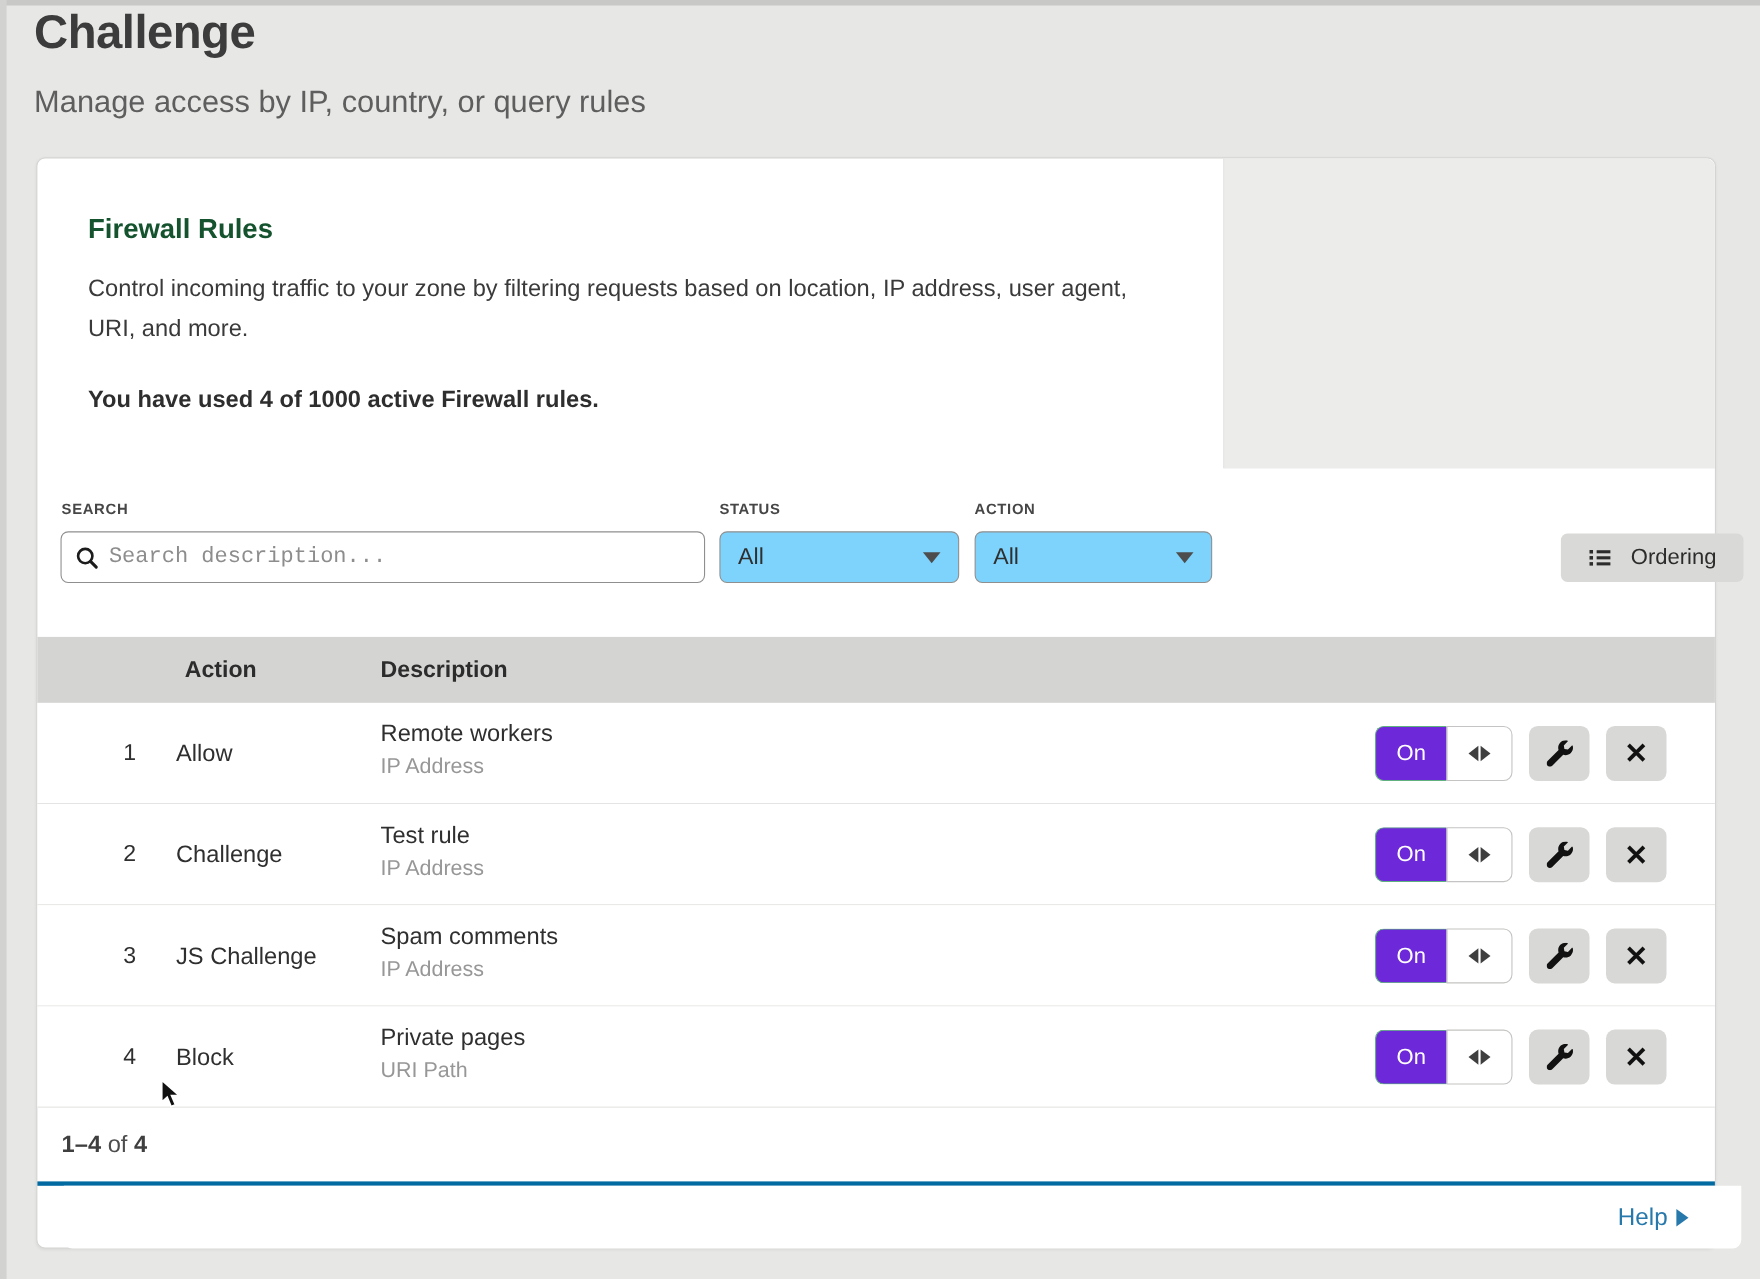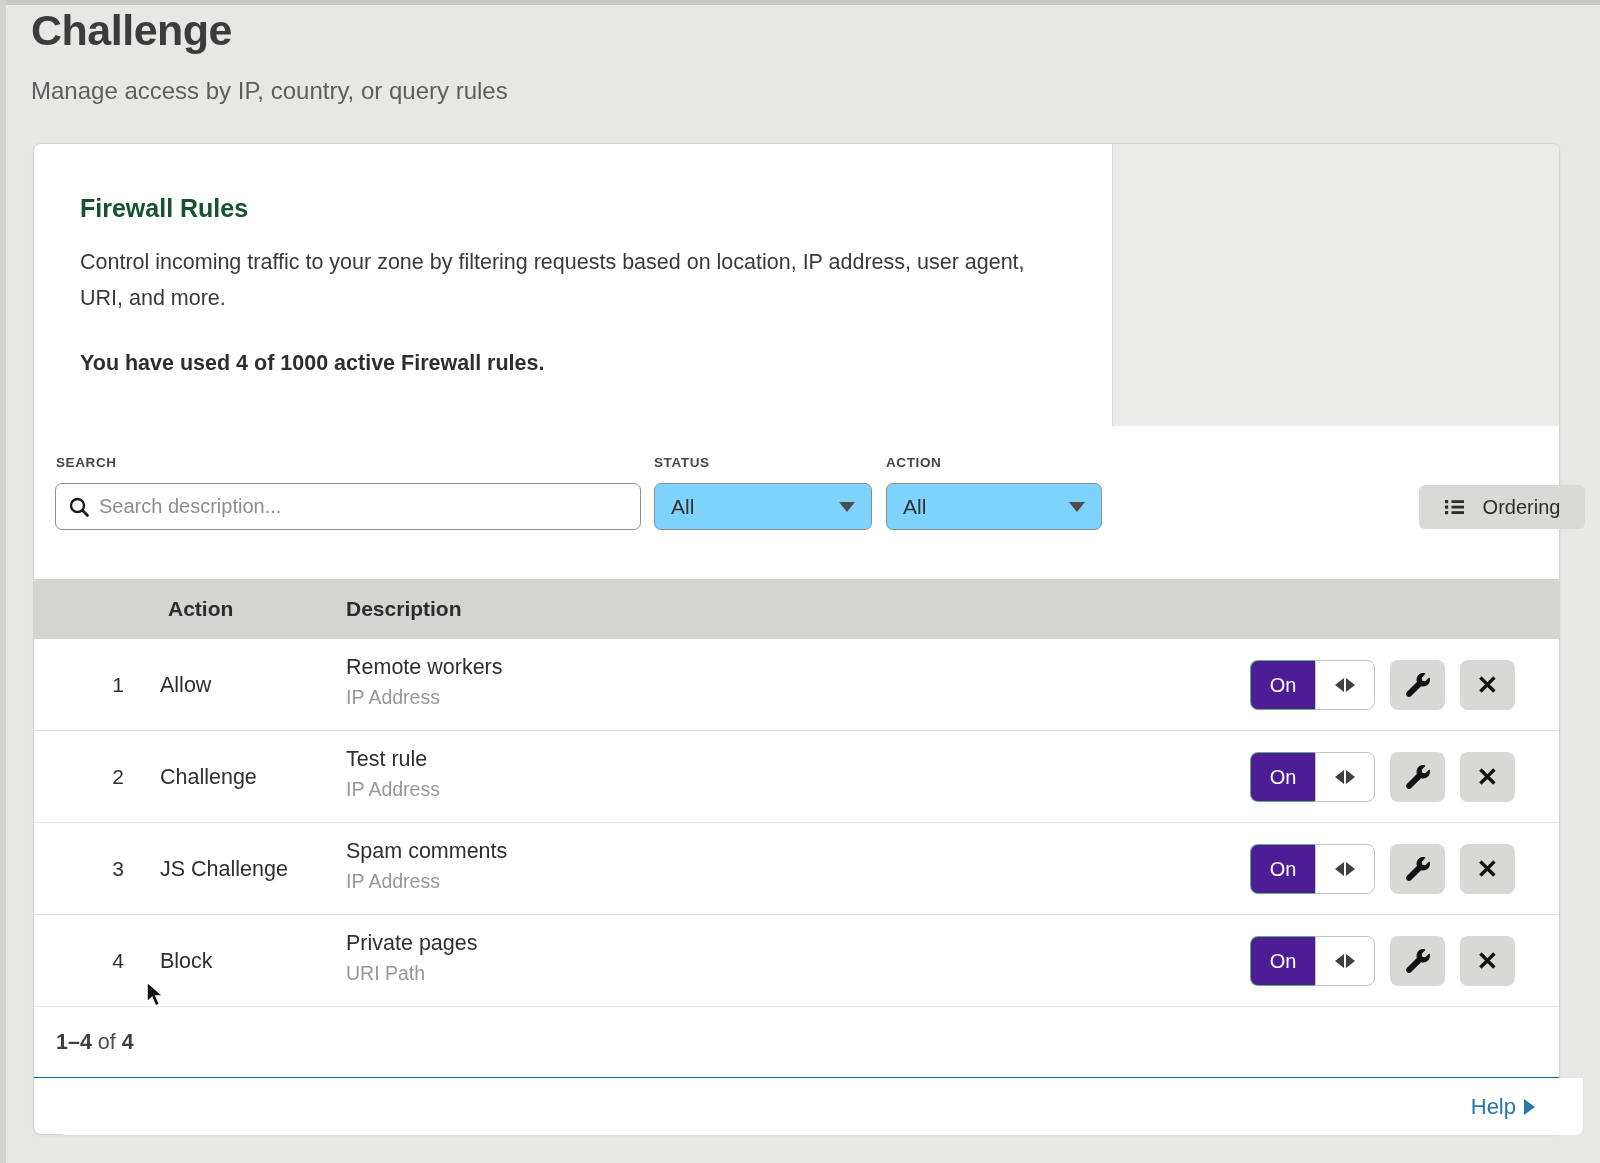--- a/index.html
+++ b/index.html
@@ -7,21 +7,21 @@
   body {
     background:#e7e7e5;
     font-family:"Liberation Sans", sans-serif;
     color:#333;
     position:relative;
   }
   .top-edge { position:absolute; top:0; left:0; width:1600px; height:5px; background:#c8c8c6; }
   .left-edge { position:absolute; top:0; left:0; width:6px; height:1163px; background:#d2d2d0; }
 
   .page-title { position:absolute; left:31px; top:6px; font-size:43px; font-weight:600; color:#3c3c3c; letter-spacing:-0.5px; }
-  .page-subtitle { position:absolute; left:31px; top:77px; font-size:24px; font-weight:400; color:#5e5e5e; }
+  .page-subtitle { position:absolute; left:31px; top:77px; font-size:28px; font-weight:400; color:#5e5e5e; }
 
   .card {
     position:absolute; left:33px; top:143px; width:1527px; height:992px;
     background:#ffffff; border:1px solid #d4d4d2; border-radius:8px;
     box-shadow:0 1px 3px rgba(0,0,0,0.06);
   }
 
   
   .card-top { position:absolute; left:0; top:0; width:100%; height:282px; }
   .side-panel {
@@ -39,21 +39,21 @@
   .lbl-status { left:620px; top:29px; }
   .lbl-action { left:852px; top:29px; }
   .search-box {
     position:absolute; left:21px; top:57px; width:586px; height:47px;
     border:1px solid #8f8f8f; border-radius:7px; background:#fff;
     display:flex; align-items:center; padding:0 12px;
   }
   .search-box svg { flex:0 0 auto; margin-right:9px; }
   .search-box input {
     border:none; outline:none; width:100%; font-size:20px; color:#333;
-    font-family:Liberation Sans, sans-serif; background:transparent;
+    font-family:Liberation Mono, monospace; background:transparent;
   }
   .search-box input::placeholder { color:#8d8d8d; }
   .select-box {
     position:absolute; top:57px; height:47px;
     border:1px solid #8f8f8f; border-radius:7px; background:#7dd3fc;
     display:flex; align-items:center; justify-content:space-between;
     padding:0 16px; font-size:21px; color:#2f2f2f; cursor:pointer;
   }
   .sel-status { left:620px; width:218px; }
   .sel-action { left:852px; width:216px; }
@@ -80,41 +80,41 @@
   .row-1 { top:495px; } .row-2 { top:587px; } .row-3 { top:679px; } .row-4 { top:771px; }
   .row .num { position:absolute; left:64px; width:40px; top:0; height:92px; display:flex; align-items:center; justify-content:center; font-size:21px; color:#2f2f2f; }
   .row .action { position:absolute; left:126px; top:0; height:92px; display:flex; align-items:center; font-size:21.5px; color:#2f2f2f; }
   .row .desc { position:absolute; left:312px; top:16px; }
   .row .desc .d-title { font-size:21.5px; color:#2f2f2f; margin-bottom:6px; }
   .row .desc .d-sub { font-size:19.5px; color:#979797; }
 
   .row .controls { position:absolute; right:44px; top:0; height:92px; display:flex; align-items:center; gap:15px; }
   .toggle { display:flex; height:50px; border-radius:8px; cursor:pointer; }
   .toggle-on {
-    width:65px; background:#4c1d95; color:#fff; font-size:20px;
+    width:65px; background:#6d28d9; color:#fff; font-size:20px;
     display:flex; align-items:center; justify-content:center;
     border-radius:8px 0 0 8px; border:1px solid #5fb180; border-right:none;
   }
   .toggle-knob {
     width:60px; background:#fff; border:1px solid #c4c4c2;
     border-radius:0 8px 8px 0; display:flex; align-items:center; justify-content:center; gap:2px;
   }
   .tri-l { width:0; height:0; border-top:7px solid transparent; border-bottom:7px solid transparent; border-right:9px solid #3f3f3f; }
   .tri-r { width:0; height:0; border-top:7px solid transparent; border-bottom:7px solid transparent; border-left:9px solid #3f3f3f; }
   .icon-btn {
     width:55px; height:50px; background:#d8d8d6; border:none; border-radius:8px;
     display:flex; align-items:center; justify-content:center; cursor:pointer;
     font-family:"Liberation Sans", sans-serif;
   }
   .icon-btn .x-glyph { font-size:26px; font-weight:700; color:#111; line-height:1; }
 
   
   .table-footer {
     position:absolute; left:0; top:863px; width:100%; height:71px;
-    border-bottom:1px solid #0369a1; display:flex; align-items:center;
+    border-bottom:4px solid #0369a1; display:flex; align-items:center;
   }
   .pagination { margin-left:22px; font-size:21.5px; color:#4d4d4d; }
   .pagination .pg-b { font-weight:700; color:#3f3f3f; }
   .help-bar {
     position:absolute; left:0; top:934px; width:100%; height:57px;
     display:flex; align-items:center; justify-content:flex-end;
     border-radius:0 0 8px 8px; background:#fff;margin-left:24px;
   }
   .help-link {
     margin-right:48px; font-size:22px; color:#2778ab; text-decoration:none;

